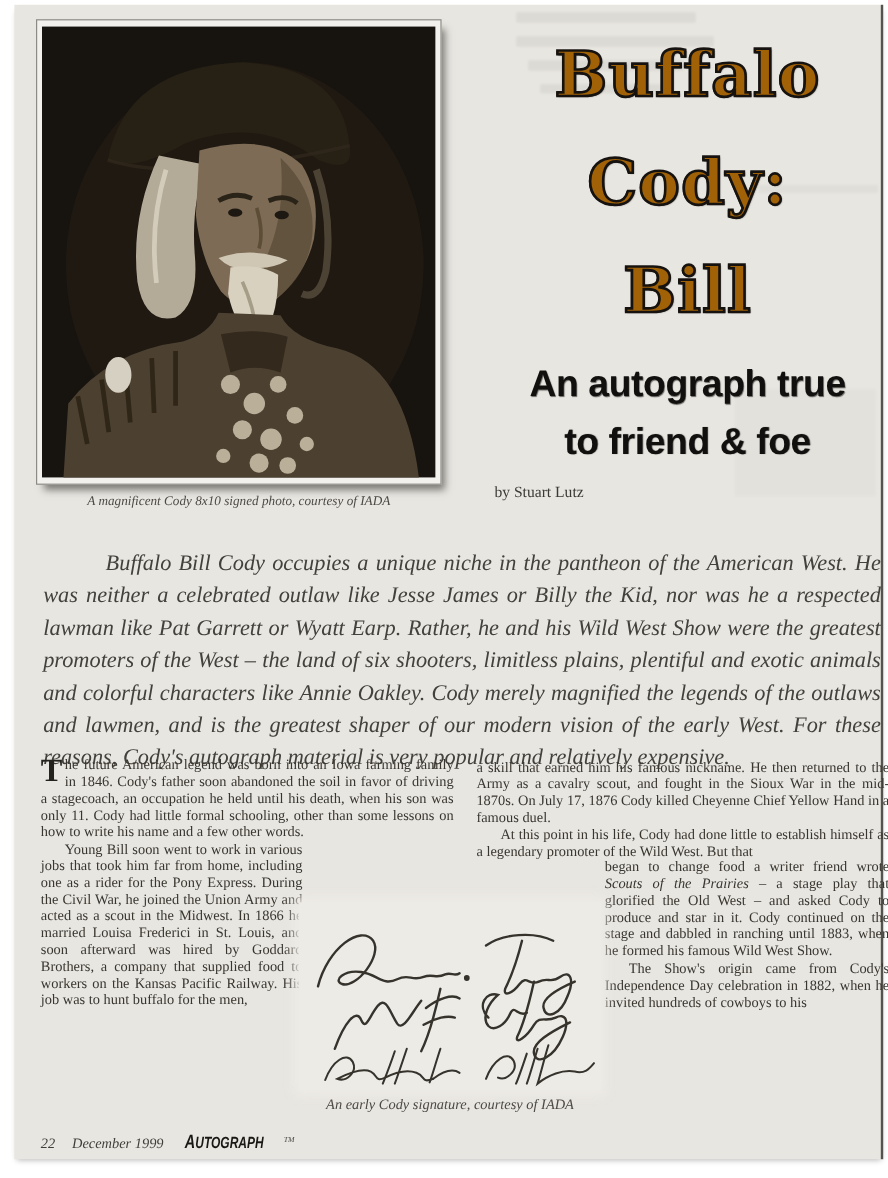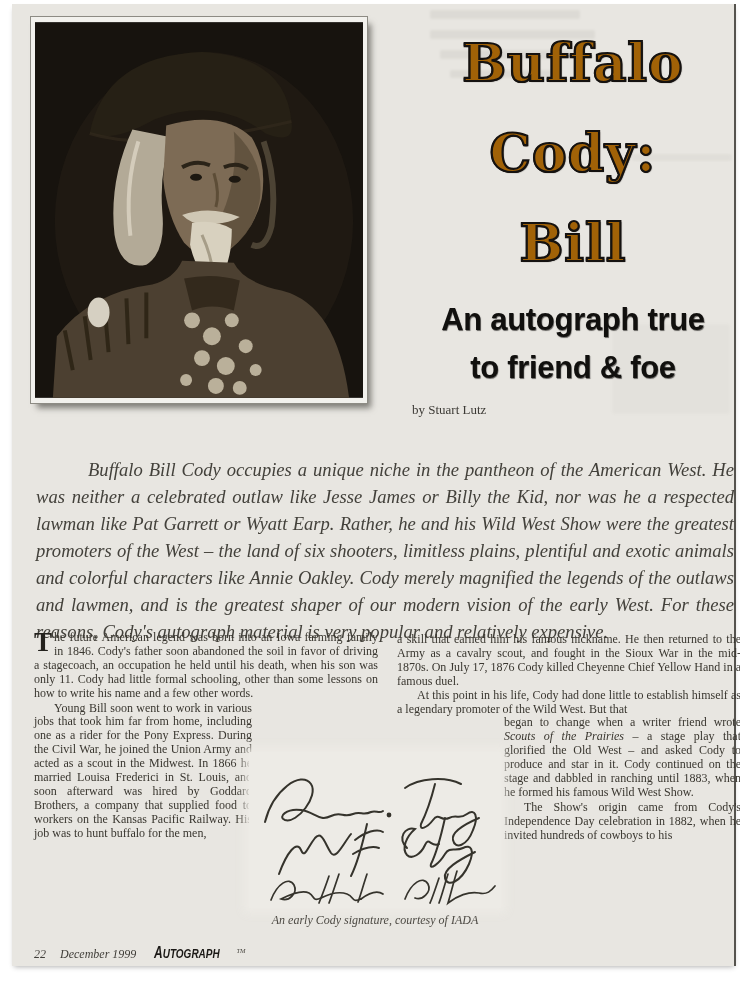--- a/index.html
+++ b/index.html
@@ -118,20 +118,21 @@
           <circle cx="192" cy="346" r="9"></circle>
             <circle cx="212" cy="326" r="7"></circle>
           <circle cx="182" cy="366" r="8"></circle>
             <circle cx="206" cy="368" r="7"></circle>
           <circle cx="152" cy="360" r="6"></circle>
             <circle cx="222" cy="350" r="6"></circle>
         </g>
         <path d="M150,258 Q180,252 206,260 L200,290 Q178,282 158,290 Z" fill="#33291c"></path>
       </svg>
     </figure>
+    <figcaption id="photo-caption">A magnificent Cody 8x10 signed photo, courtesy of IADA</figcaption>
 
     <div id="title">
       <div>Buffalo</div>
       <div>Cody:</div>
       <div>Bill</div>
     </div>
     <div id="subtitle">
       <div>An autograph true</div>
       <div>to friend &amp; foe</div>
     </div>
@@ -140,21 +141,21 @@
     <p id="intro" class="para">Buffalo Bill Cody occupies a unique niche in the pantheon of the American West. He was neither a celebrated outlaw like Jesse James or Billy the Kid, nor was he a respected lawman like Pat Garrett or Wyatt Earp. Rather, he and his Wild West Show were the greatest promoters of the West – the land of six shooters, limitless plains, plentiful and exotic animals and colorful characters like Annie Oakley. Cody merely magnified the legends of the outlaws and lawmen, and is the greatest shaper of our modern vision of the early West. For these reasons, Cody's autograph material is very popular and relatively expensive.</p>
 
     <div id="left-col" class="body-text">
       <p class="para"><span class="dropcap">T</span><span>he future American legend was born into an Iowa farming family in 1846. Cody's father soon abandoned the soil in favor of driving a stagecoach, an occupation he held until his death, when his son was only 11. Cody had little formal schooling, other than some lessons on how to write his name and a few other words.</span></p>
       <p id="left-para2" class="para">Young Bill soon went to work in various jobs that took him far from home, including one as a rider for the Pony Express. During the Civil War, he joined the Union Army and acted as a scout in the Midwest. In 1866 he married Louisa Frederici in St. Louis, and soon afterward was hired by Goddard Brothers, a company that supplied food to workers on the Kansas Pacific Railway. His job was to hunt buffalo for the men,</p>
     </div>
 
     <div id="right-col" class="body-text">
       <p class="para">a skill that earned him his famous nickname. He then returned to the Army as a cavalry scout, and fought in the Sioux War in the mid-1870s. On July 17, 1876 Cody killed Cheyenne Chief Yellow Hand in a famous duel.</p>
       <p id="right-para2-lead" class="para">At this point in his life, Cody had done little to establish himself as a legendary promoter of the Wild West. But that</p>
-      <p class="para narrow-right"><span>began to change when a writer friend wrote </span><span class="book-title">Scouts of the Prairies</span><span> – a stage play that glorified the Old West – and asked Cody to produce and star in it. Cody continued on the stage and dabbled in ranching until 1883, when he formed his famous Wild West Show.</span></p>
+      <p class="para narrow-right"><span>began to change food a writer friend wrote </span><span class="book-title">Scouts of the Prairies</span><span> – a stage play that glorified the Old West – and asked Cody to produce and star in it. Cody continued on the stage and dabbled in ranching until 1883, when he formed his famous Wild West Show.</span></p>
       <p id="right-para3" class="para narrow-right">The Show's origin came from Cody's Independence Day celebration in 1882, when he invited hundreds of cowboys to his</p>
     </div>
 
     <figure id="sig-fig" style="margin:0;">
       <svg viewBox="0 0 252 156">
         <g fill="none" stroke="#35332c" stroke-width="2" stroke-linecap="round">
 
           <path d="M16,70 C24,38 52,18 62,32 C70,44 48,72 36,68 C28,65 38,56 52,58 C66,60 70,70 82,64 C92,59 94,66 104,62 C112,59 114,64 122,60 C127,58 130,62 134,59"></path>
           <circle cx="140" cy="63" r="1.4" fill="#35332c"></circle>
 

